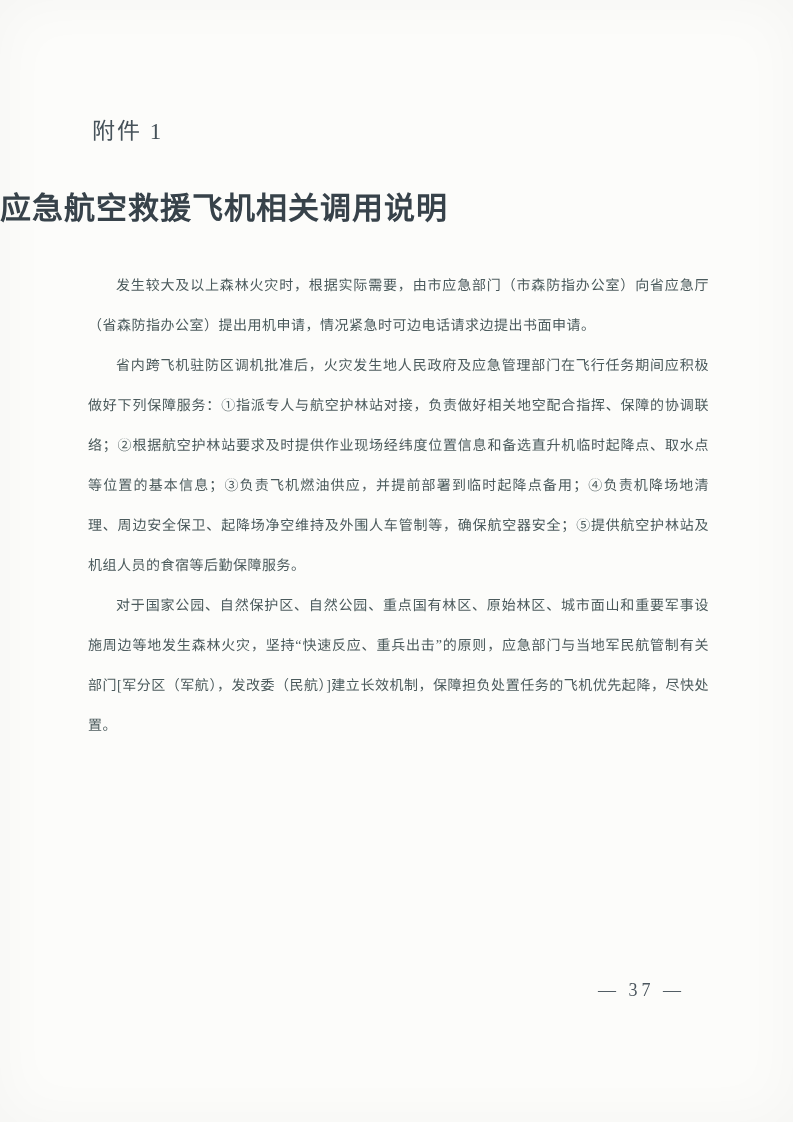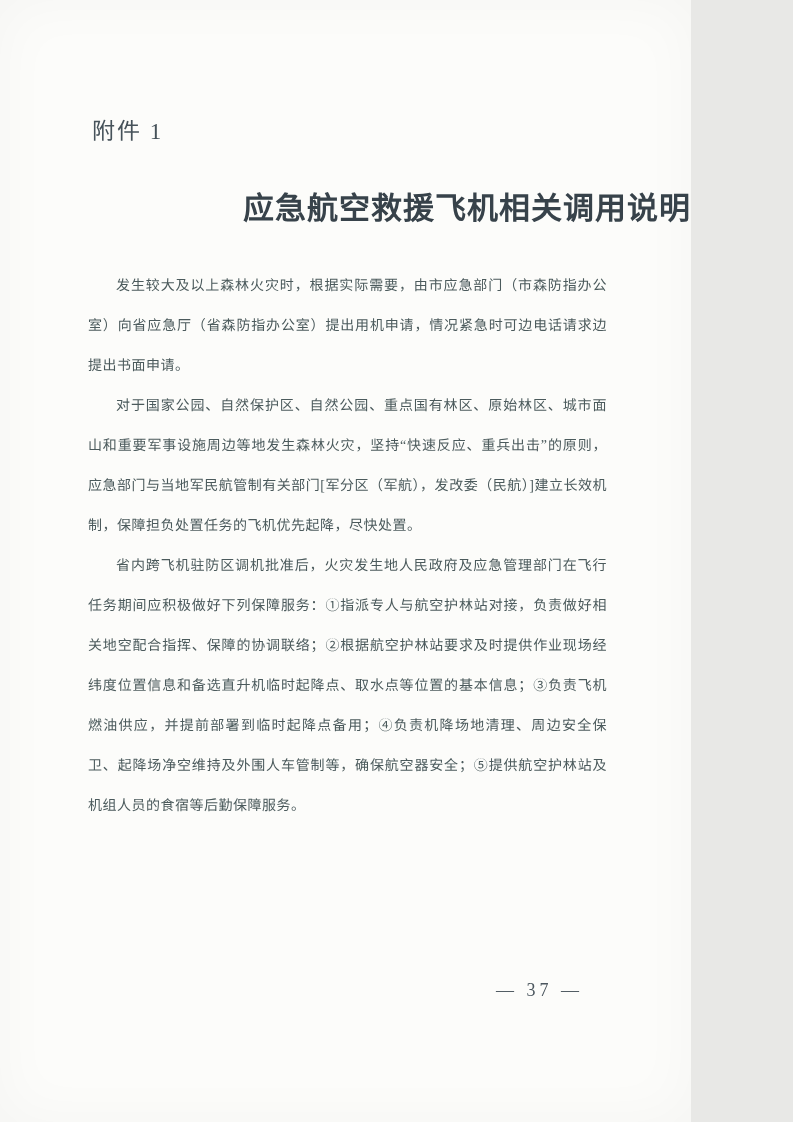--- a/index.html
+++ b/index.html
@@ -6,42 +6,42 @@
 
   html, body {
     width: 793px;
     height: 1122px;
     background: #e8e8e6;
     font-family: "Liberation Serif", "DejaVu Serif", serif;
   }
 
   .page {
     position: relative;
-    width: 691px;
+    width: 793px;
     height: 1122px;
     background: #fcfcfa;
     overflow: hidden;
     box-shadow: inset 0 0 60px rgba(0,0,0,0.03);
   }
 
   .attachment-label {
     position: absolute;
     left: 92px;
     top: 112px;
     font-size: 23px;
     color: #46525a;
     letter-spacing: 2px;
   }
 
   .doc-title {
     position: absolute;
     left: 0;
     right: 0;
     top: 183px;
-    text-align: right;
+    text-align: left;
     font-size: 31px;
     font-weight: bold;
     color: #37424a;
     letter-spacing: 1px;
   }
 
   .doc-body {
     position: absolute;
     left: 88px;
     right: 84px;
@@ -72,19 +72,19 @@
 <body>
 
 <div class="page">
 
   <div class="attachment-label">附件 1</div>
 
   <h1 class="doc-title">应急航空救援飞机相关调用说明</h1>
 
   <div class="doc-body">
     <p>发生较大及以上森林火灾时，根据实际需要，由市应急部门（市森防指办公室）向省应急厅（省森防指办公室）提出用机申请，情况紧急时可边电话请求边提出书面申请。</p>
+    <p>省内跨飞机驻防区调机批准后，火灾发生地人民政府及应急管理部门在飞行任务期间应积极做好下列保障服务：①指派专人与航空护林站对接，负责做好相关地空配合指挥、保障的协调联络；②根据航空护林站要求及时提供作业现场经纬度位置信息和备选直升机临时起降点、取水点等位置的基本信息；③负责飞机燃油供应，并提前部署到临时起降点备用；④负责机降场地清理、周边安全保卫、起降场净空维持及外围人车管制等，确保航空器安全；⑤提供航空护林站及机组人员的食宿等后勤保障服务。</p>
     <p>对于国家公园、自然保护区、自然公园、重点国有林区、原始林区、城市面山和重要军事设施周边等地发生森林火灾，坚持“快速反应、重兵出击”的原则，应急部门与当地军民航管制有关部门[军分区（军航），发改委（民航）]建立长效机制，保障担负处置任务的飞机优先起降，尽快处置。</p>
-    <p>省内跨飞机驻防区调机批准后，火灾发生地人民政府及应急管理部门在飞行任务期间应积极做好下列保障服务：①指派专人与航空护林站对接，负责做好相关地空配合指挥、保障的协调联络；②根据航空护林站要求及时提供作业现场经纬度位置信息和备选直升机临时起降点、取水点等位置的基本信息；③负责飞机燃油供应，并提前部署到临时起降点备用；④负责机降场地清理、周边安全保卫、起降场净空维持及外围人车管制等，确保航空器安全；⑤提供航空护林站及机组人员的食宿等后勤保障服务。</p>
   </div>
 
   <div class="page-footer">— 37 —</div>
 
 </div>
 
 </body></html>

